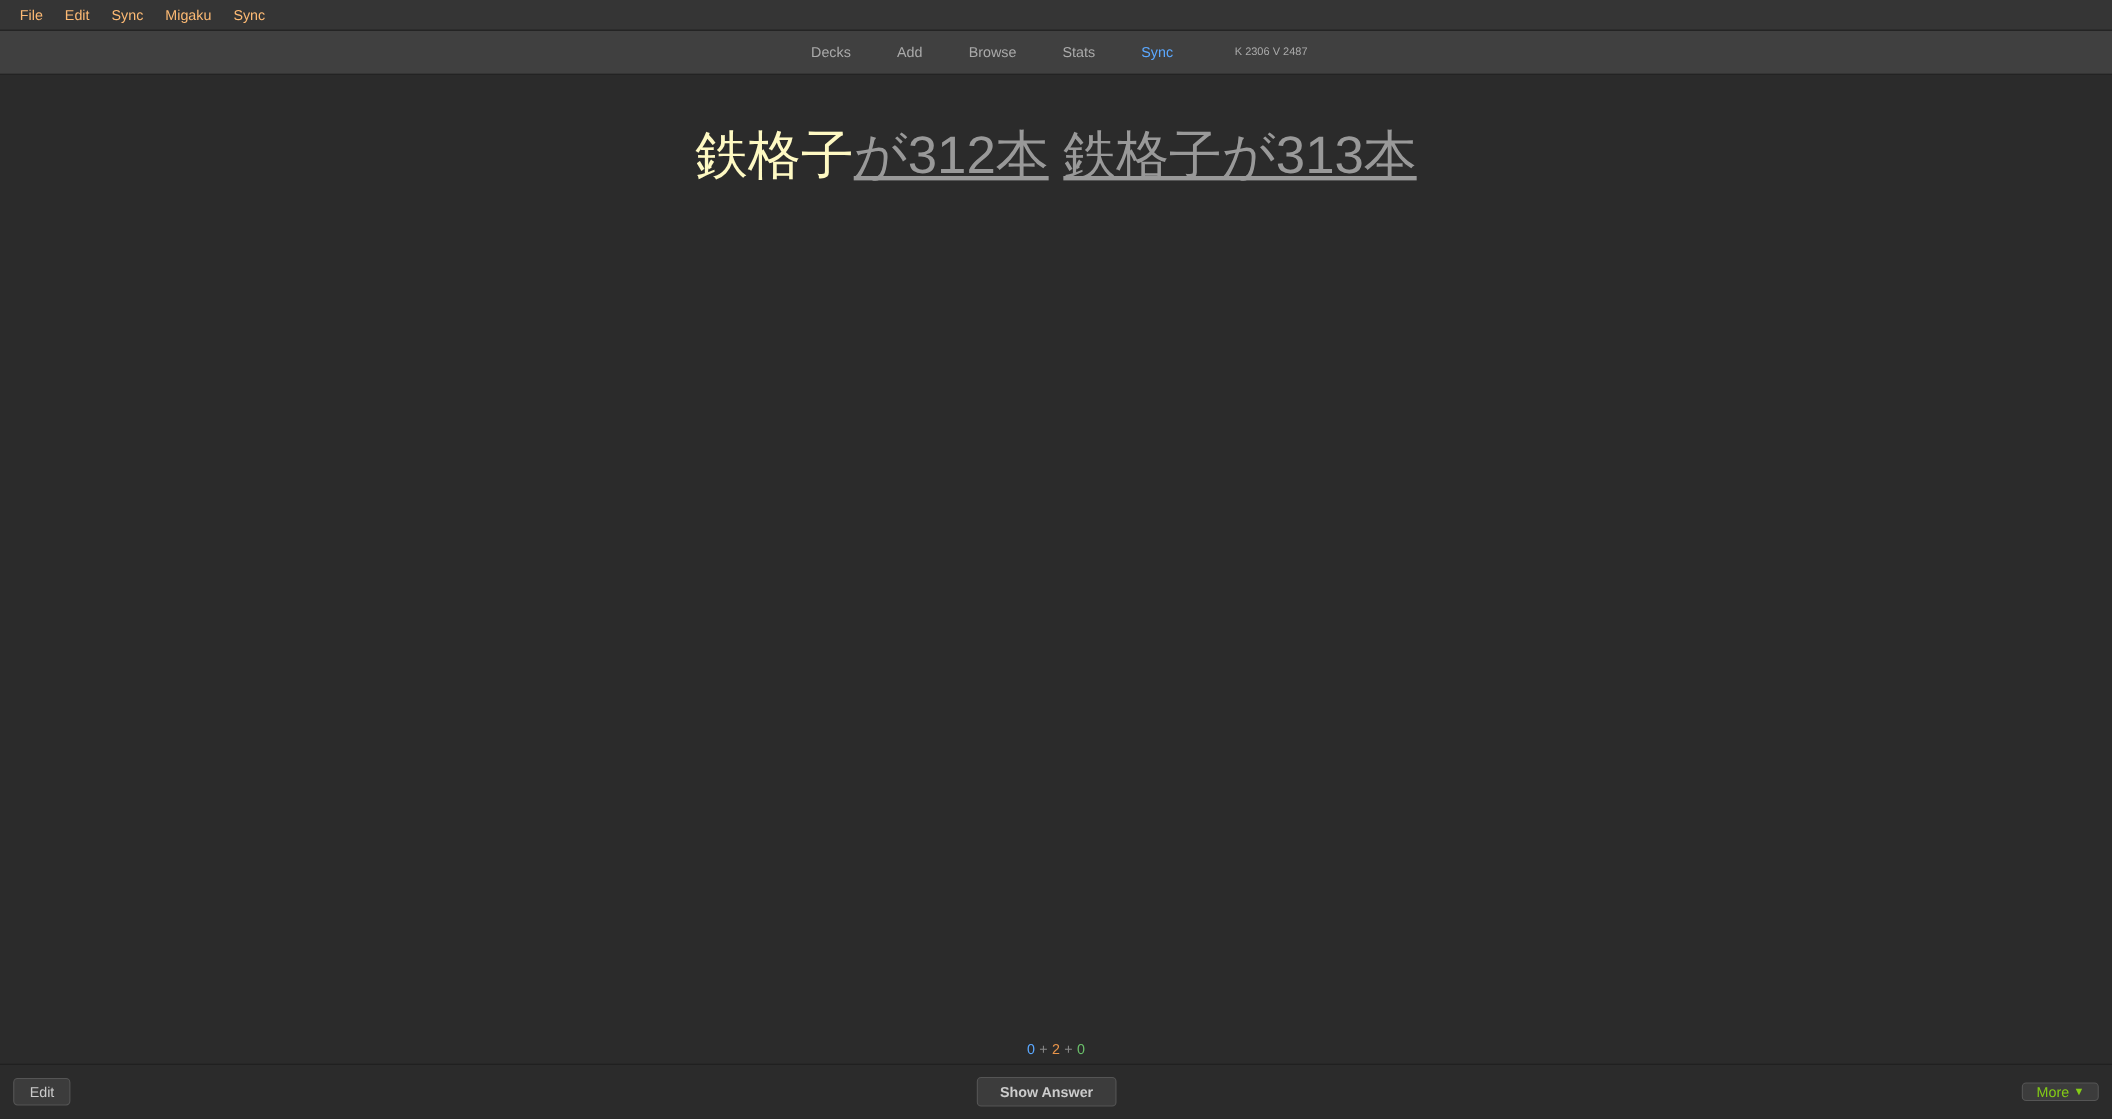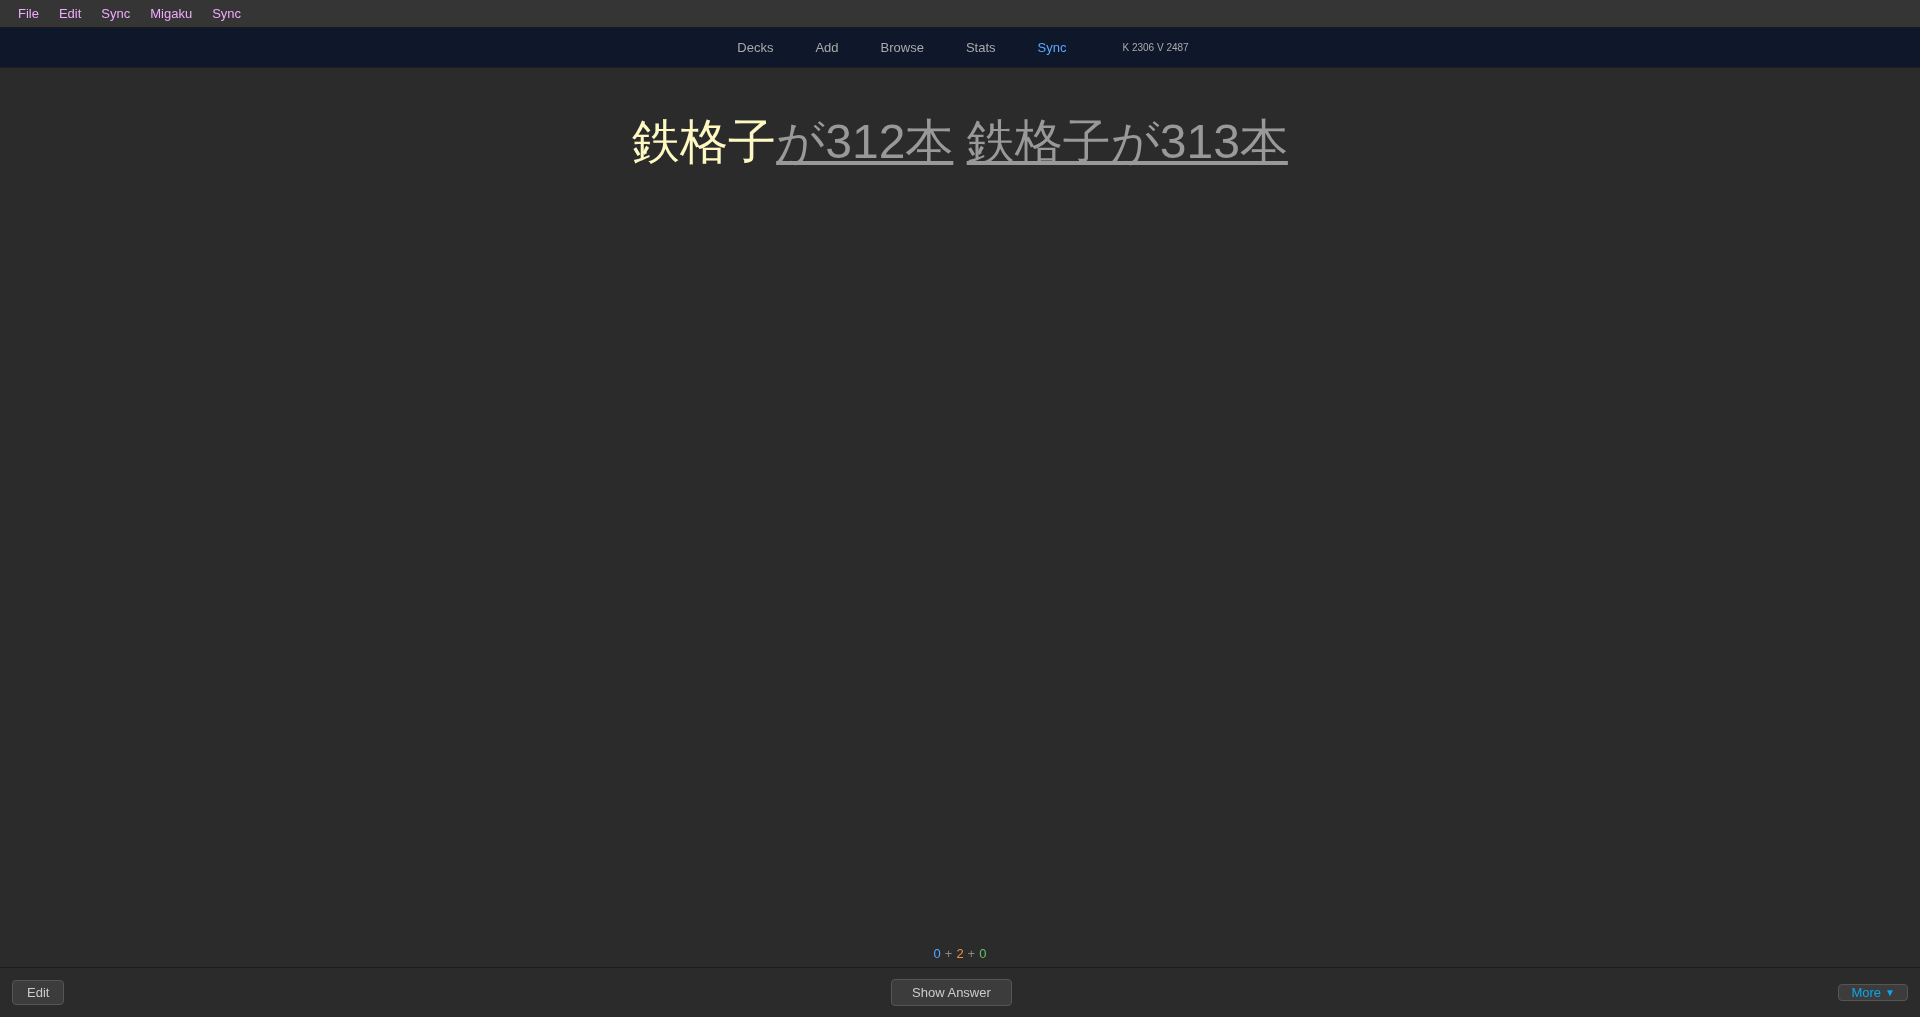--- a/index.html
+++ b/index.html
@@ -26,30 +26,30 @@
       background-color: #353535;
       display: flex;
       align-items: center;
       padding: 0 8px;
       border-bottom: 1px solid #1a1a1a;
     }
 
     .menu-item {
       padding: 4px 10px;
       cursor: pointer;
-      color: #f0abfc;
+      color: #fdba74;
       font-size: 13px;
       border-radius: 3px;
     }
 
     
     #nav-bar {
       width: 100%;
       height: 40px;
-      background-color: #0f172a;
+      background-color: #404040;
       display: flex;
       align-items: center;
       justify-content: center;
       gap: 30px;
       border-bottom: 1px solid #1e1e1e;
     }
 
     .nav-item {
       color: #aaaaaa;
       font-size: 13px;
@@ -147,26 +147,27 @@
     }
 
     #show-answer-button {
       background-color: #3c3c3c;
       border: 1px solid #555555;
       color: #cccccc;
       padding: 5px 20px;
       border-radius: 4px;
       cursor: pointer;
       font-size: 13px;
+      font-weight: bold;
     }
 
     #more-button {
       background-color: #3c3c3c;
       border: 1px solid #555555;
-      color: #0ea5e9;
+      color: #84cc16;
       padding: 0 12px;
       border-radius: 4px;
       cursor: pointer;
       font-size: 13px;
       display: flex;
       align-items: center;
       gap: 4px;
     }
 
     .chevron-down {

